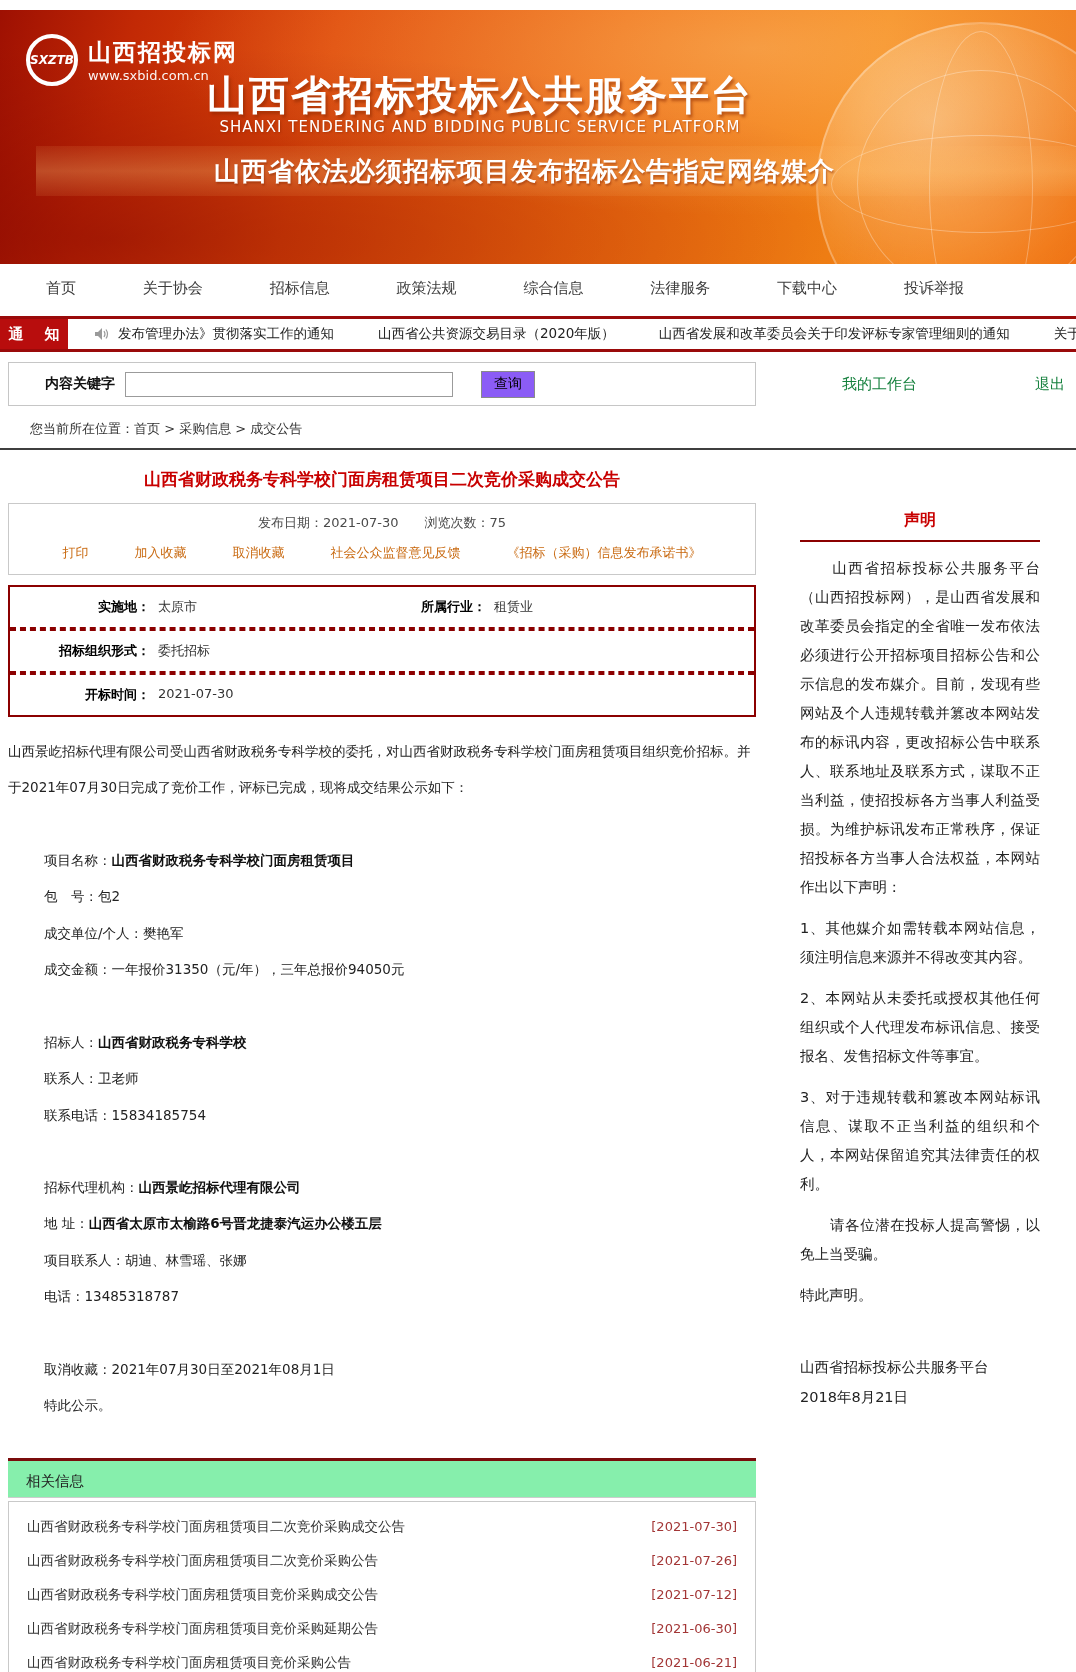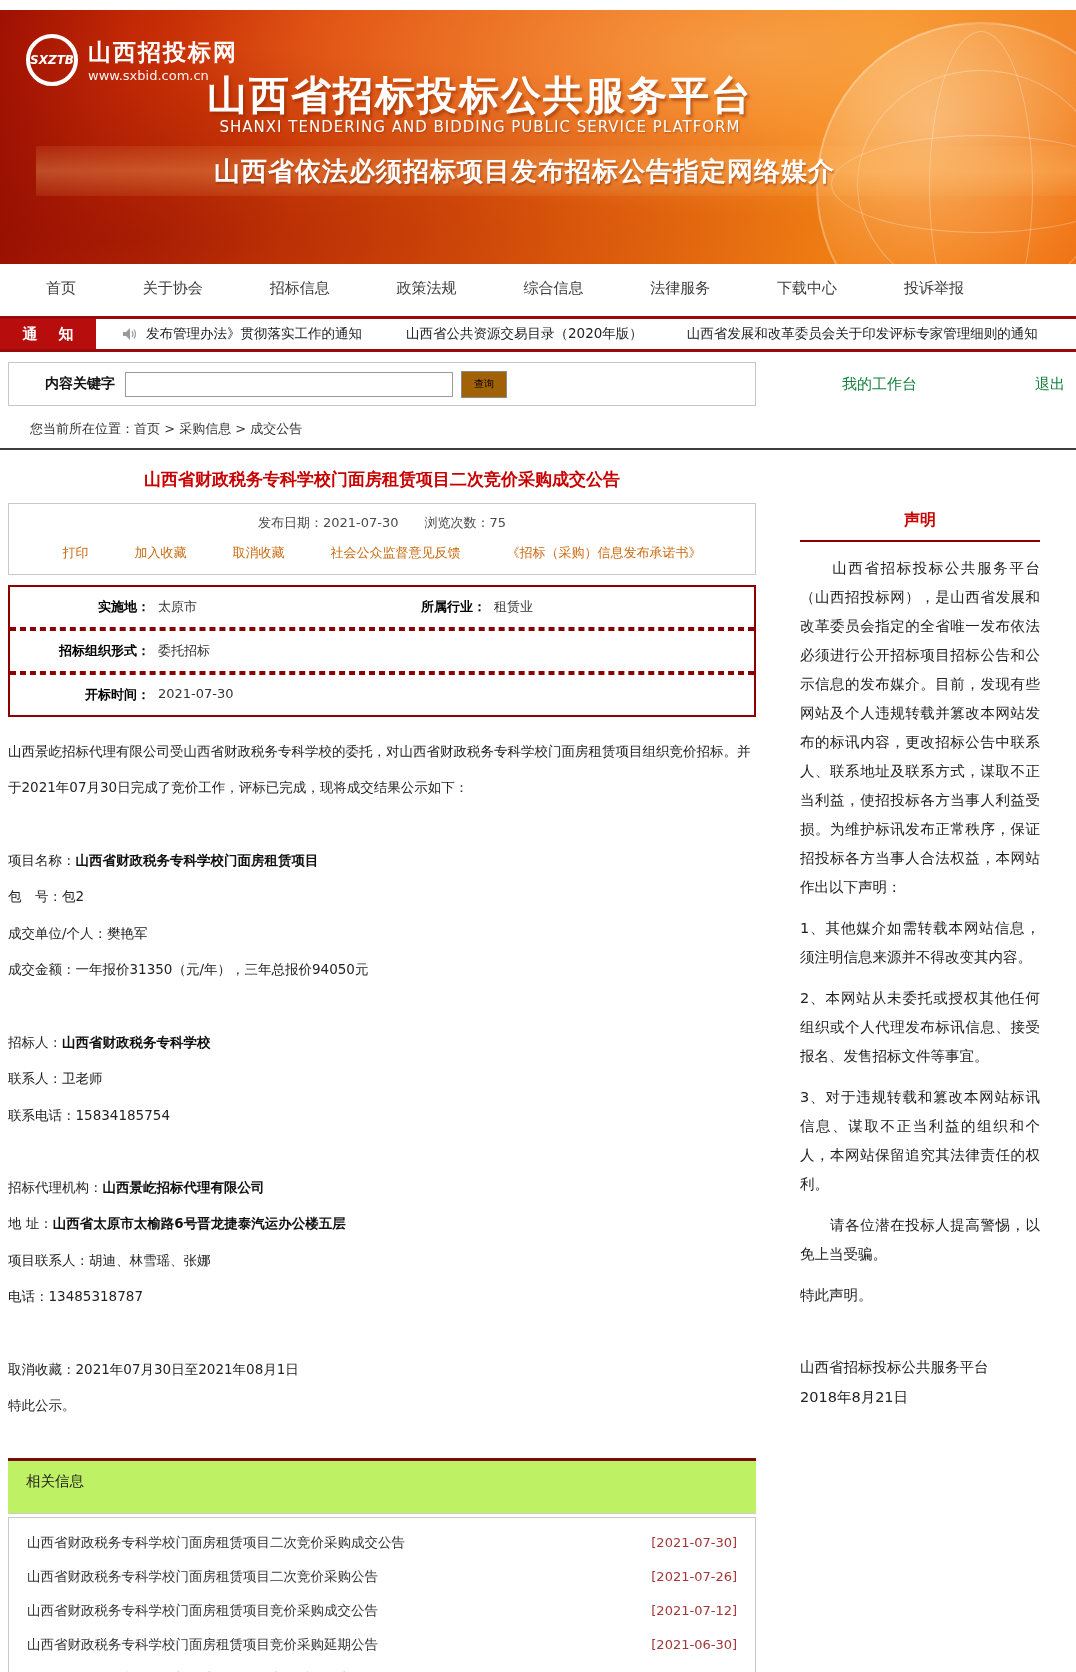--- a/index.html
+++ b/index.html
@@ -56,33 +56,33 @@
     margin-left:178px; color:#fff; font-size:26px; font-weight:bold; letter-spacing:1px;
     text-shadow:1px 2px 2px rgba(140,40,0,.5);
   }
   
   .nav { display:flex; align-items:center; justify-content:space-between;
          height:48px; padding:0 112px 0 46px; background:#fff; }
   .nav a { font-size:15px; color:#3c3c3c; text-decoration:none; cursor:pointer; }
   
   .ticker { display:flex; align-items:stretch; height:36px; margin-top:4px;
             border-top:3px solid #9a0a0a; border-bottom:3px solid #9a0a0a; overflow:hidden; }
-  .ticker-label { flex:none; width:96px; background:#b80d0d; color:#fff; font-size:15px;
+  .ticker-label { flex:none; width:68px; background:#b80d0d; color:#fff; font-size:15px;
                   font-weight:bold; letter-spacing:8px; padding-left:8px;
                   display:flex; align-items:center; justify-content:center; }
   .ticker-body { flex:1; display:flex; align-items:center; white-space:nowrap; overflow:hidden; padding-left:24px; }
   .speaker { flex:none; margin:0 8px 0 2px; }
   .ticker-body a { color:#222; font-size:13.5px; text-decoration:none; margin-right:44px; cursor:pointer; }
   
   .toolbar { display:flex; align-items:center; margin:10px 8px 0 8px; }
   .kw-box { flex:none; width:748px; height:44px; border:1px solid #c6c6c6; display:flex; align-items:center; }
   .kw-label { margin-left:36px; font-weight:bold; font-size:14px; color:#111; }
   .kw-input { margin-left:10px; width:328px; height:25px; border:1px solid #9b9b9b; padding:0 5px; font-size:13px; }
-  .kw-btn { margin-left:8px; height:27px; padding:0 12px; font-size:10px;
-            background:#a16207; border:1px solid #8a8a8a; cursor:pointer; }
+  .kw-btn { margin-left:28px; height:27px; padding:0 12px; font-size:14px;
+            background:#8b5cf6; border:1px solid #8a8a8a; cursor:pointer; }
   .tb-link { font-size:15px; color:#15803d; text-decoration:none; cursor:pointer; }
   .tb-link.wb { margin-left:86px; }
   .tb-link.out { margin-left:118px; }
   
   .crumbs { margin:14px 8px 10px 30px; font-size:13px; color:#333; }
   .crumbs b { font-weight:normal; }
   .crumbs a { color:#333; text-decoration:none; cursor:pointer; }
   .crumbs a:not(:last-child)::after { content:" > "; color:#333; white-space:pre; }
   .black-rule { border-bottom:2px solid #3f3f3f; }
   
@@ -101,27 +101,27 @@
   .info-row:not(:last-child) { border-bottom:2px dashed #8b0000; }
   .info-row:not(:first-child) { border-top:2px dashed #8b0000; }
   .lbl { font-weight:bold; color:#000; text-align:right; flex:none; }
   .lbl.w1 { width:140px; }
   .lbl.w2 { width:96px; }
   .val { margin-left:8px; color:#333; }
   .cell { display:flex;font-family:Liberation Serif, serif; }
   .cell.c1 { width:380px; flex:none; }
   .sec-head { margin-top:46px; color:#cc6600; font-size:15px; font-weight:bold; letter-spacing:1px; }
   .intro { margin-top:16px; font-size:13.5px; line-height:2.7; color:#222; }
-  .body-lines { margin-top:0; }
+  .body-lines { margin-top:0;margin-left:36px; }
   .bline { font-size:13.5px; line-height:2.7; min-height:36px; color:#222; }
   .bline b { font-weight:bold; color:#111; }
   
   .related { margin-top:34px; margin-bottom:10px; }
   .rel-rule { border-top:3px solid #7a0c0c; }
-  .rel-head { padding:11px 18px 22px; font-size:14.5px; color:#222; border-bottom:1px solid #ccc; background:#bef264;font-family:Liberation Mono, monospace; }
+  .rel-head { padding:11px 18px 6px; font-size:14.5px; color:#222; border-bottom:1px solid #ccc; background:#86efac;font-family:Liberation Mono, monospace; }
   .rel-list { border:1px solid #c9c9c9; margin-top:3px; padding:8px 0 10px; }
   .rel-item { display:flex; align-items:center; padding:8px 18px; }
   .rel-item a { color:#333; font-size:13.5px; text-decoration:none; cursor:pointer; flex:1;
                 overflow:hidden; white-space:nowrap; text-overflow:ellipsis; }
   .rel-date { flex:none; color:#a33636; font-size:13px; margin-left:20px; }
   
   .stmt-title { margin-top:60px; text-align:center; color:#c80000; font-size:16px; font-weight:bold;
                 padding-bottom:9px; border-bottom:2px solid #8b0000; }
   .stmt p { margin-top:12px; font-size:14.5px; line-height:2.0; text-align:justify; color:#222; }
   .stmt-sign { margin-top:42px; font-size:14.5px; line-height:2.1; color:#222; }

